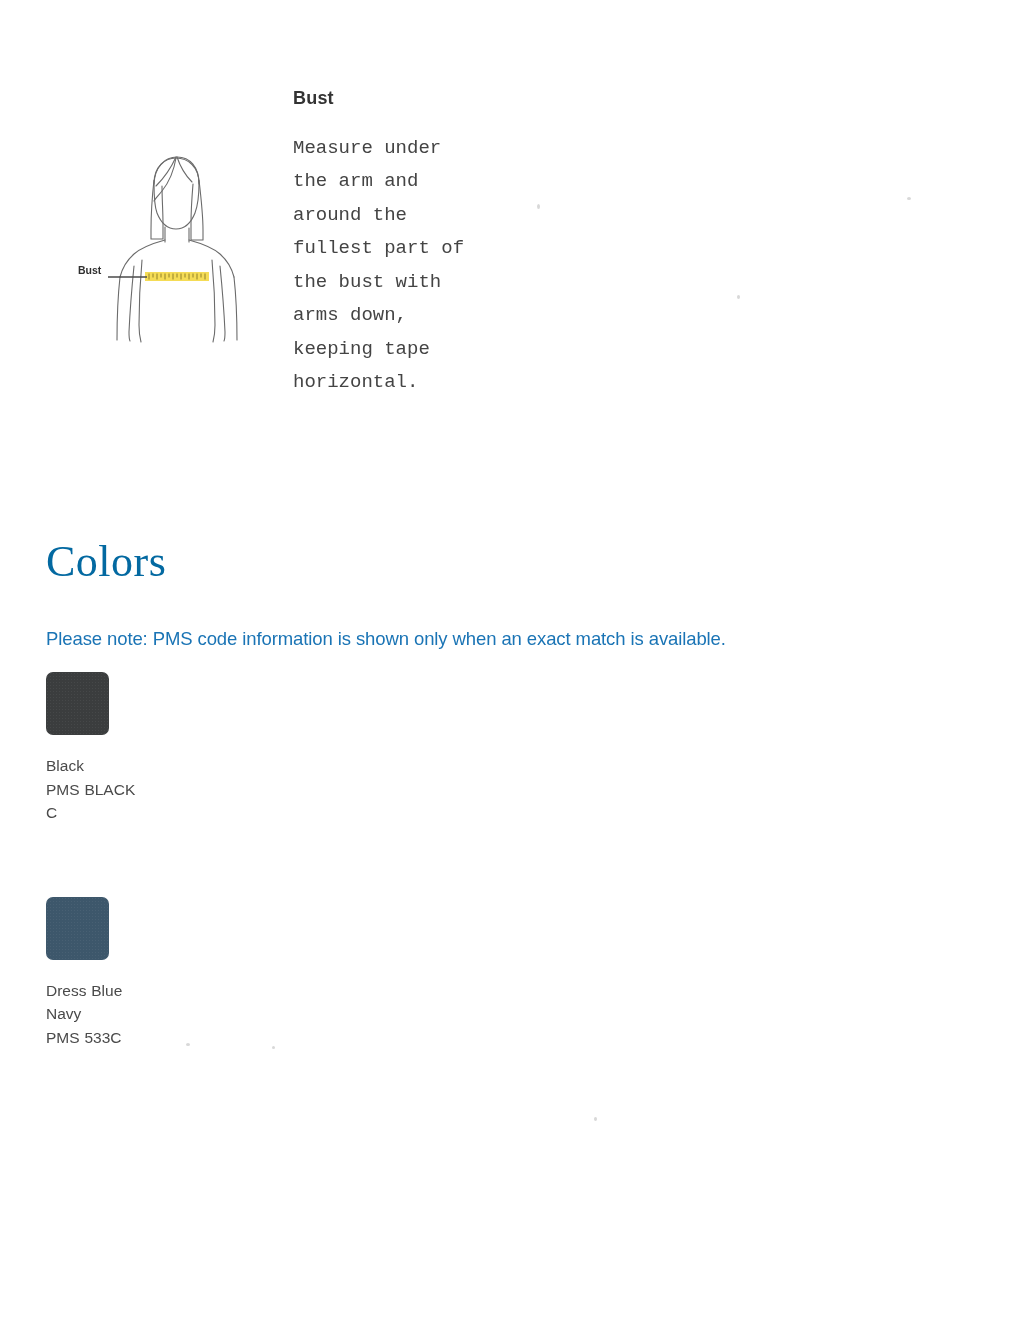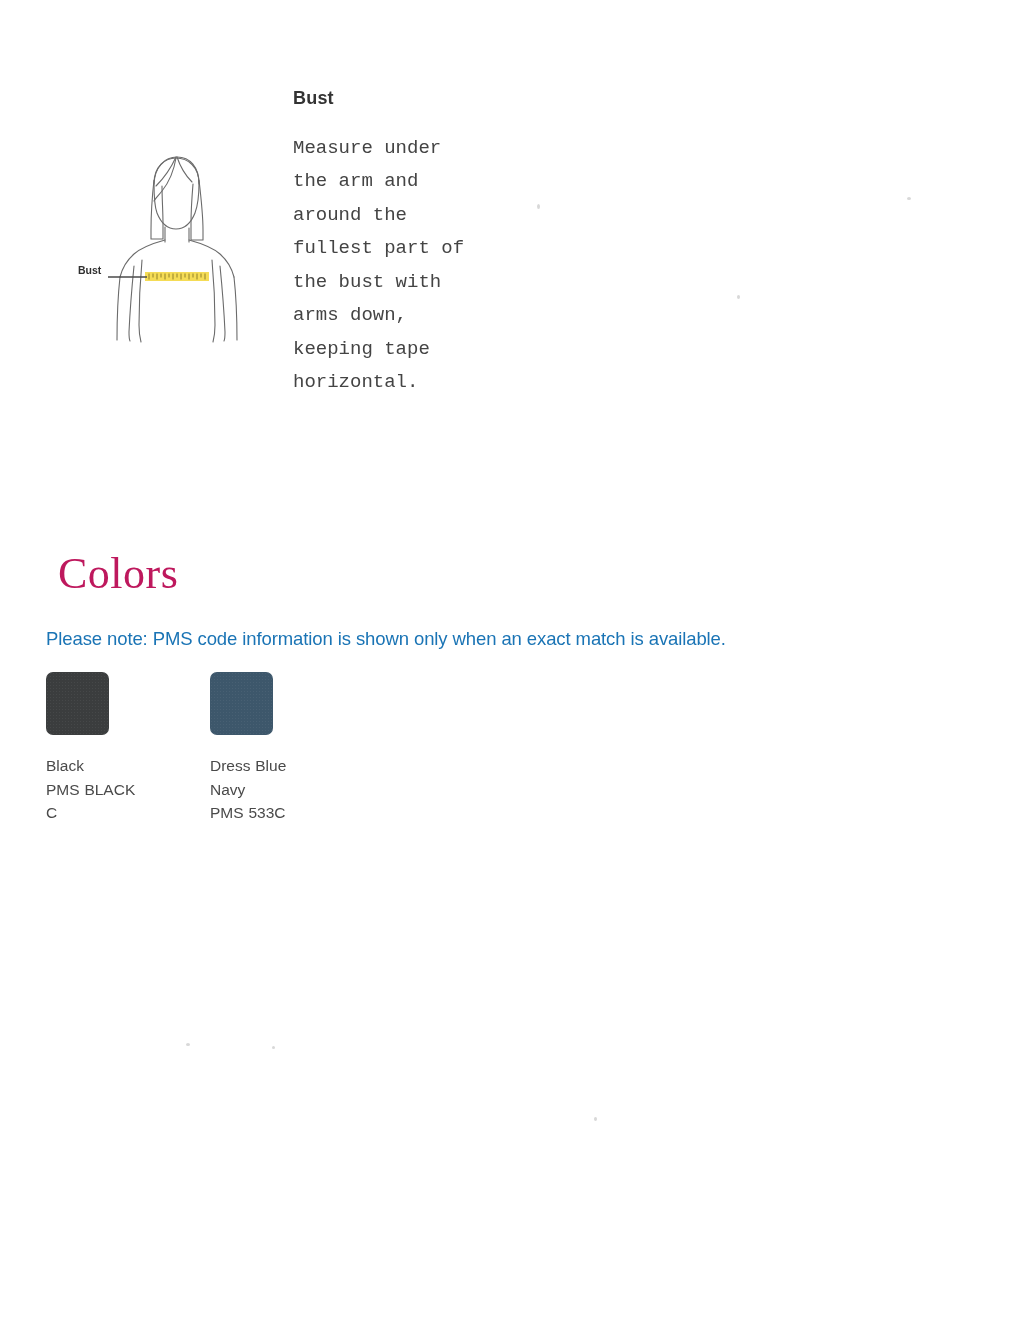--- a/index.html
+++ b/index.html
@@ -63,25 +63,25 @@
     position: absolute;
     left: 0;
     top: 520px;
     width: 1024px;
   }
 
   #colors-heading {
     position: absolute;
     left: 46px;
     top: 20px;
-    margin: 12px;
+    margin: 0;
     font-family: "Liberation Serif", serif;
     font-size: 44px;
     font-weight: normal;
-    color: #be185d;
+    color: #0369a1;
     letter-spacing: 0.5px;
     line-height: 1;
   }
 
   #pms-note {
     position: absolute;
     left: 46px;
     top: 108px;
     margin: 0;
     font-size: 18.5px;
@@ -89,20 +89,21 @@
     color: #1a74b5;
     letter-spacing: -0.1px;
     white-space: nowrap;
   }
 
   #swatch-list {
     position: absolute;
     left: 46px;
     top: 152px;
     display: flex;
+    flex-direction: column;
     gap: 72px;
   }
 
   .swatch-item {
     width: 92px;
   }
 
   .swatch-chip {
     width: 63px;
     height: 63px;

